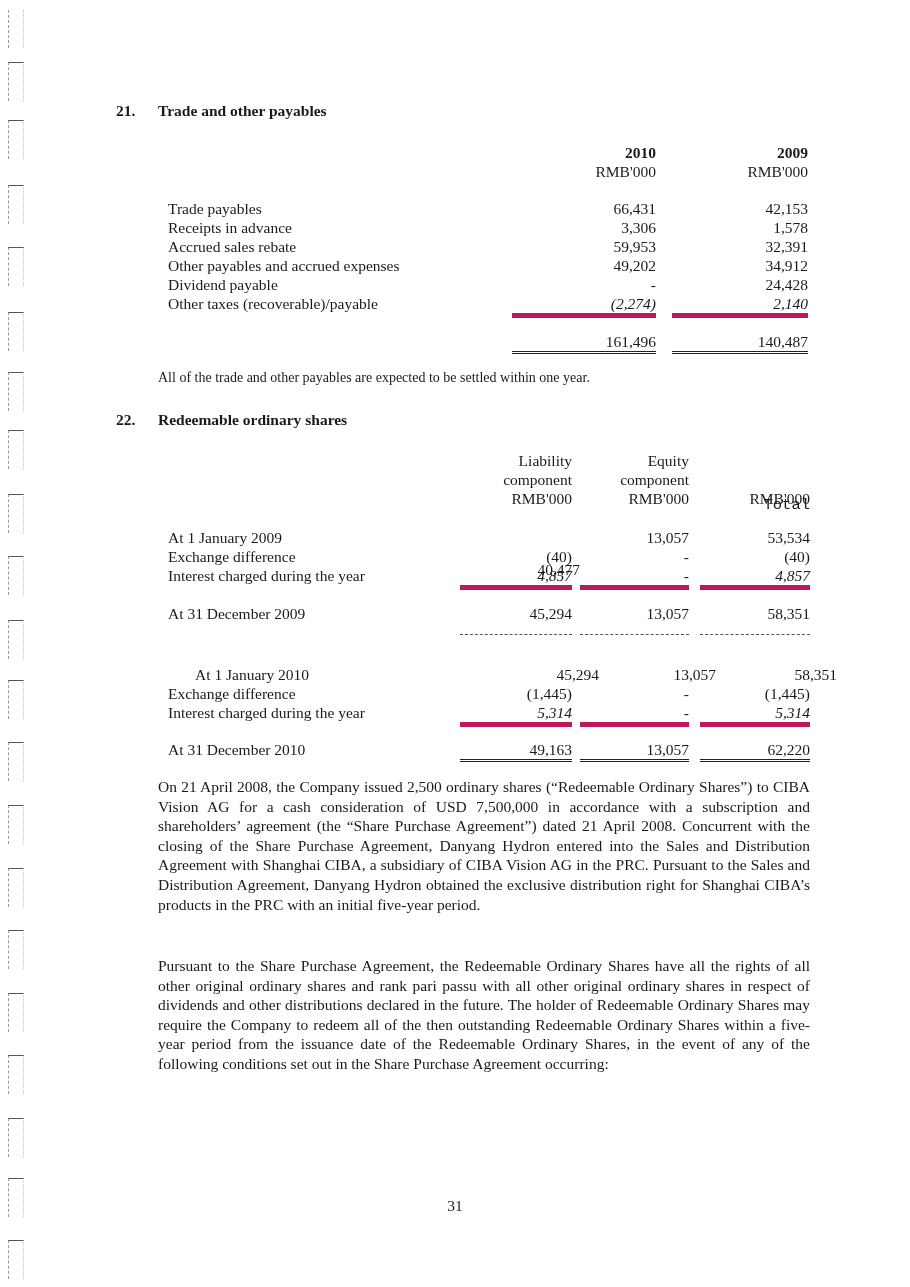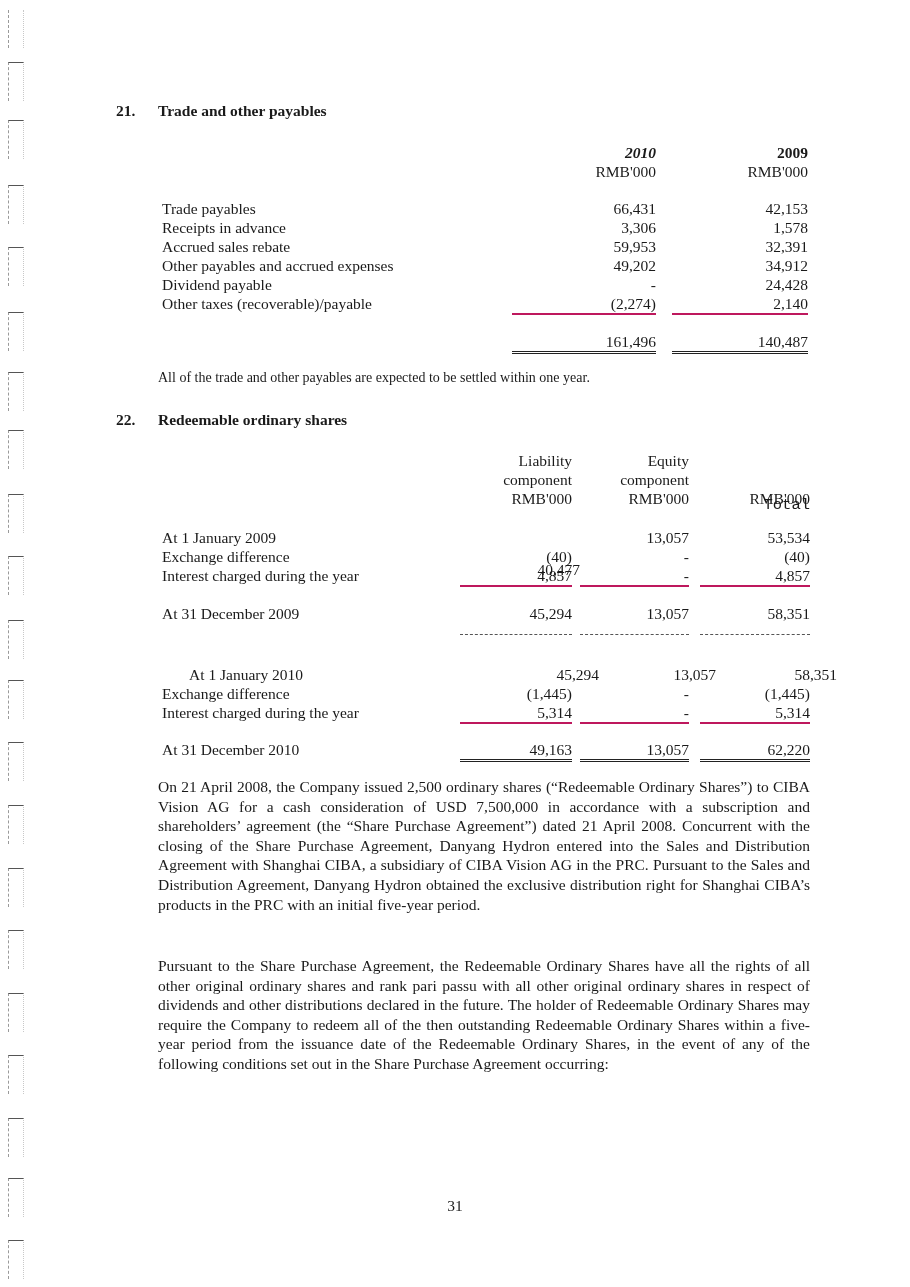--- a/index.html
+++ b/index.html
@@ -12,25 +12,25 @@
   .bind-mark {
     position: absolute; left: 0; width: 14px; height: 38px;
     border-left: 1px dashed #9a9a9a; border-right: 1px dotted #c8c8c8;
     border-top: 1.5px solid #555;
   }
   .section-heading {
     position: absolute; left: 116px; font-weight: bold; font-size: 15.5px;
   }
   .section-heading .num { display: inline-block; width: 42px; }
   .row { position: absolute; left: 158px; width: 652px; height: 19px; line-height: 19px; }
-  .row .label { position: absolute; left: 4px; }
+  .row .label { position: absolute; left: 10px; }
   .cell { position: absolute; text-align: right; }
   .col-hdr { position: absolute; text-align: right; line-height: 19px; }
   .bold { font-weight: bold; }
-  .ul { border-bottom: 2px solid #be185d; }
+  .ul { border-bottom: 5px solid #be185d; font-style: italic; }
   .dul { border-bottom: 3px double #222; }
   .dash-rule { position: absolute; height: 0; border-top: 1px dashed #555; }
   .para {
     position: absolute; left: 158px; width: 652px;
     text-align: justify; line-height: 19.6px; font-size: 15.5px;
   }
   .note { position: absolute; left: 158px; font-size: 14px; }
   .page-number { position: absolute; left: 0; width: 910px; text-align: center; top: 1197px; font-size: 15.5px; }
 </style>
 </head>
@@ -59,21 +59,21 @@
   <div class="bind-mark" style="top:1178px;"></div>
   <div class="bind-mark" style="top:1240px;"></div>
 </div>
 
 <div class="section-heading" style="top:102px;">
   <span class="num">21.</span><span>Trade and other payables</span>
 </div>
 
 <div>
 
-  <div class="col-hdr bold" style="left:560px;width:96px;top:143px;font-style:italic;">2010</div>
+  <div class="col-hdr bold" style="left:560px;width:96px;top:143px;">2010</div>
   <div class="col-hdr" style="left:560px;width:96px;top:162px;">RMB'000</div>
   <div class="col-hdr bold" style="left:712px;width:96px;top:143px;">2009</div>
   <div class="col-hdr" style="left:712px;width:96px;top:162px;">RMB'000</div>
 
   <div class="row" style="top:199px;">
     <span class="label">Trade payables</span>
     <span class="cell" style="left:300px;width:198px;">66,431</span>
     <span class="cell" style="left:554px;width:96px;">42,153</span>
   </div>
   <div class="row" style="top:218px;">

